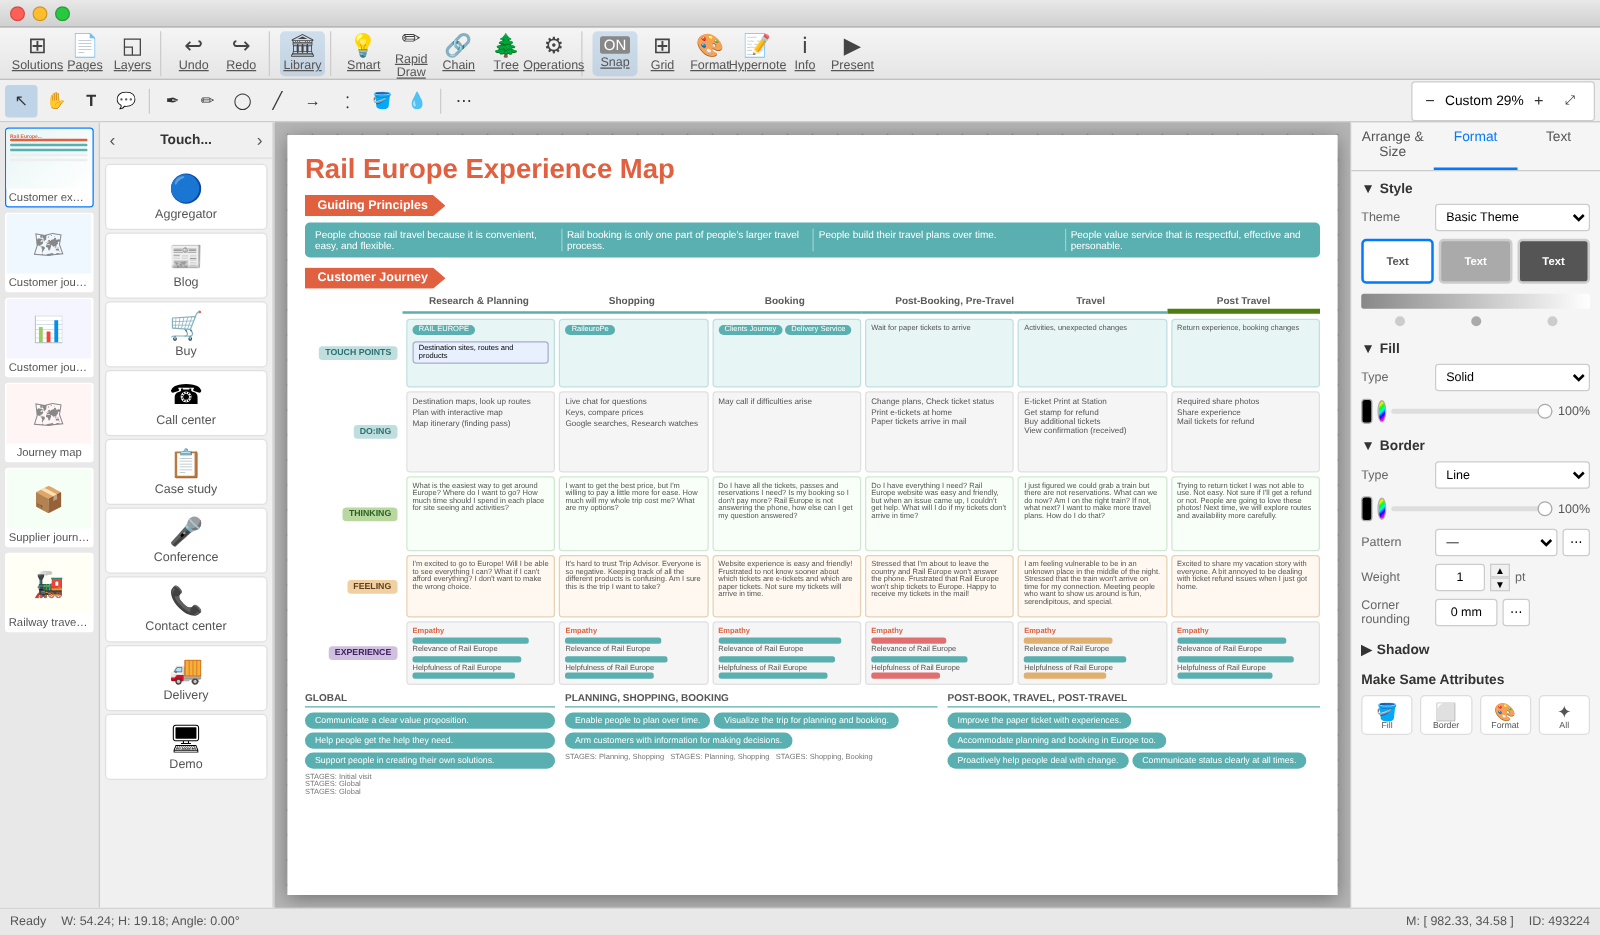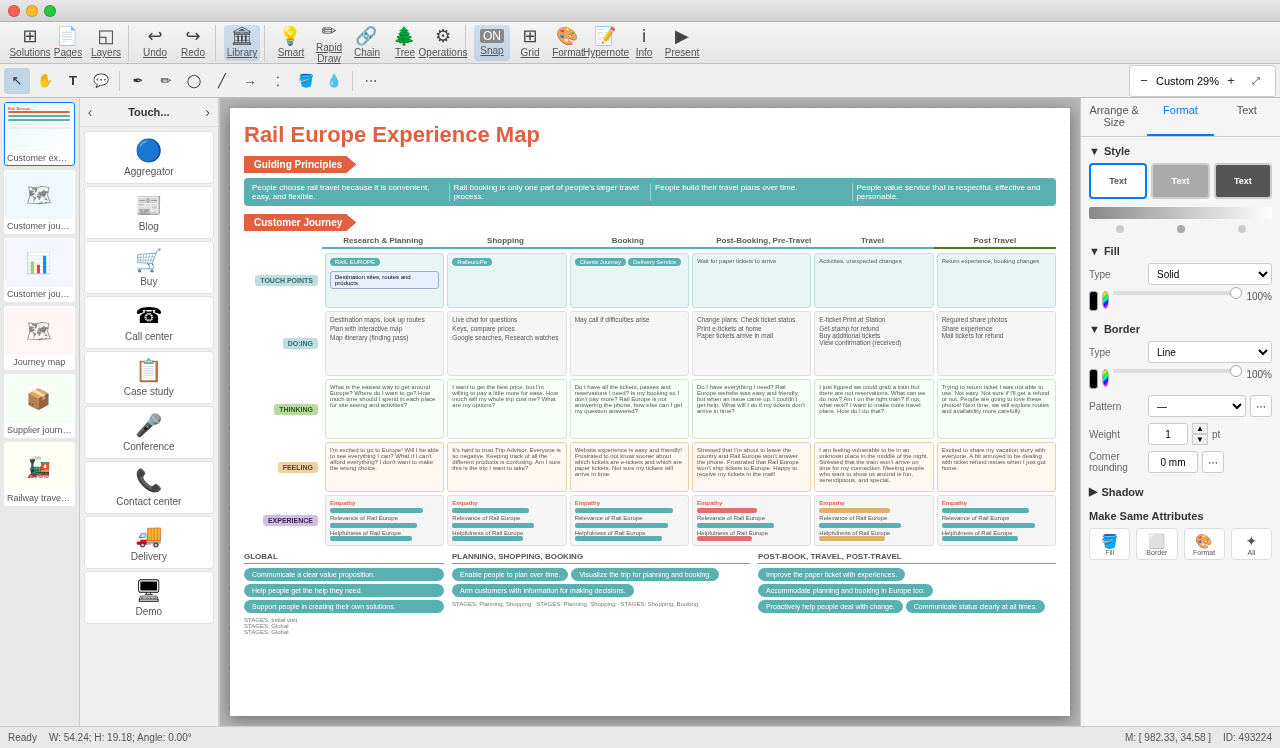--- a/index.html
+++ b/index.html
@@ -236,21 +236,21 @@
       cursor: pointer;
       display: flex;
       align-items: center;
       justify-content: center;
       font-size: 10px;
       font-weight: bold;
       background: white;
       color: #333;
     }
 
-    .color-row { display: flex; gap: 4px; margin-bottom: 6px; }
+    .color-row { display: flex; align-items: center; gap: 4px; margin-bottom: 6px; }
     .color-swatch { width: 20px; height: 20px; border-radius: 3px; border: 1px solid #aaa; cursor: pointer; }
     .color-slider { flex: 1; height: 14px; }
     .color-pct { font-size: 10px; color: #555; width: 32px; text-align: right; }
     .weight-input { width: 40px; height: 22px; border: 1px solid #ccc; border-radius: 3px; background: white; font-size: 10px; text-align: center; }
     .weight-unit { font-size: 10px; color: #666; }
     .stepper { display: flex; flex-direction: column; }
     .step-btn { width: 16px; height: 11px; border: 1px solid #ccc; background: #f0f0f0; cursor: pointer; font-size: 8px; display: flex; align-items: center; justify-content: center; }
     .corner-input { width: 50px; height: 22px; border: 1px solid #ccc; border-radius: 3px; background: white; font-size: 10px; text-align: center; }
 
     .make-same-row { display: flex; gap: 6px; flex-wrap: wrap; }
@@ -573,21 +573,21 @@
             <div style="background:#e06040;color:white;padding:3px 14px 3px 10px;font-size:10px;font-weight:bold;clip-path:polygon(0 0, calc(100% - 10px) 0, 100% 50%, calc(100% - 10px) 100%, 0 100%);">Customer Journey</div>
           </div>
 
           <div style="display:flex;gap:0;margin-bottom:4px;">
             <div style="width:78px;flex-shrink:0;"></div>
             <div style="flex:1;text-align:center;font-size:8px;font-weight:bold;color:#5a5a5a;border-bottom:2px solid #5aafb0;padding-bottom:2px;">Research &amp; Planning</div>
             <div style="flex:1;text-align:center;font-size:8px;font-weight:bold;color:#5a5a5a;border-bottom:2px solid #5aafb0;padding-bottom:2px;">Shopping</div>
             <div style="flex:1;text-align:center;font-size:8px;font-weight:bold;color:#5a5a5a;border-bottom:2px solid #5aafb0;padding-bottom:2px;">Booking</div>
             <div style="flex:1;text-align:right;font-size:8px;font-weight:bold;color:#5a5a5a;border-bottom:2px solid #5aafb0;padding-bottom:2px;">Post-Booking, Pre-Travel</div>
             <div style="flex:1;text-align:center;font-size:8px;font-weight:bold;color:#5a5a5a;border-bottom:2px solid #5aafb0;padding-bottom:2px;">Travel</div>
-            <div style="flex:1;text-align:center;font-size:8px;font-weight:bold;color:#5a5a5a;border-bottom:2px solid #4d7c0f;padding-bottom:2px;">Post Travel</div>
+            <div style="flex:1;text-align:center;font-size:8px;font-weight:bold;color:#5a5a5a;border-bottom:4px solid #4d7c0f;padding-bottom:2px;">Post Travel</div>
           </div>
 
           <div style="display:flex;gap:3px;margin-bottom:3px;align-items:stretch;">
             <div style="width:78px;flex-shrink:0;display:flex;align-items:center;justify-content:flex-end;padding-right:4px;">
               <div style="background:#c0dede;color:#2a7070;padding:2px 5px;border-radius:3px;font-size:7px;font-weight:bold;">TOUCH POINTS</div>
             </div>
             <div style="flex:1;background:#e8f5f5;border:1px solid #c0e0e0;border-radius:3px;padding:4px;font-size:6.5px;min-height:55px;">
               <div style="display:flex;gap:3px;flex-wrap:wrap;">
                 <div style="background:#5aafb0;color:white;border-radius:10px;padding:1px 5px;font-size:6px;margin-bottom:2px;">RAIL EUROPE</div>
                 <div style="background:#e8f0ff;border:1px solid #aac;border-radius:3px;padding:2px 4px;font-size:6px;">Destination sites, routes and products</div>
@@ -774,20 +774,26 @@
       <div class="right-tab active">Format</div>
       <div class="right-tab">Text</div>
     </div>
 
     <div class="right-content">
 
       <div class="prop-section">
         <div class="prop-section-header">
           <span>▼</span>
           <span>Style</span>
+        </div>
+        <div class="prop-row">
+          <span class="prop-label">Theme</span>
+          <select class="prop-select">
+            <option>Basic Theme</option>
+          </select>
         </div>
 
         <div class="theme-options">
           <div class="theme-btn" style="background:white;color:#555;font-size:9px;border:2px solid #007aff;">Text</div>
           <div class="theme-btn" style="background:#aaa;color:white;font-size:9px;">Text</div>
           <div class="theme-btn" style="background:#555;color:white;font-size:9px;">Text</div>
         </div>
 
         <div style="margin-bottom:6px;display:flex;gap:2px;">
           <div style="flex:1;height:12px;background:linear-gradient(to right,#888,#fff);border-radius:2px;"></div>

